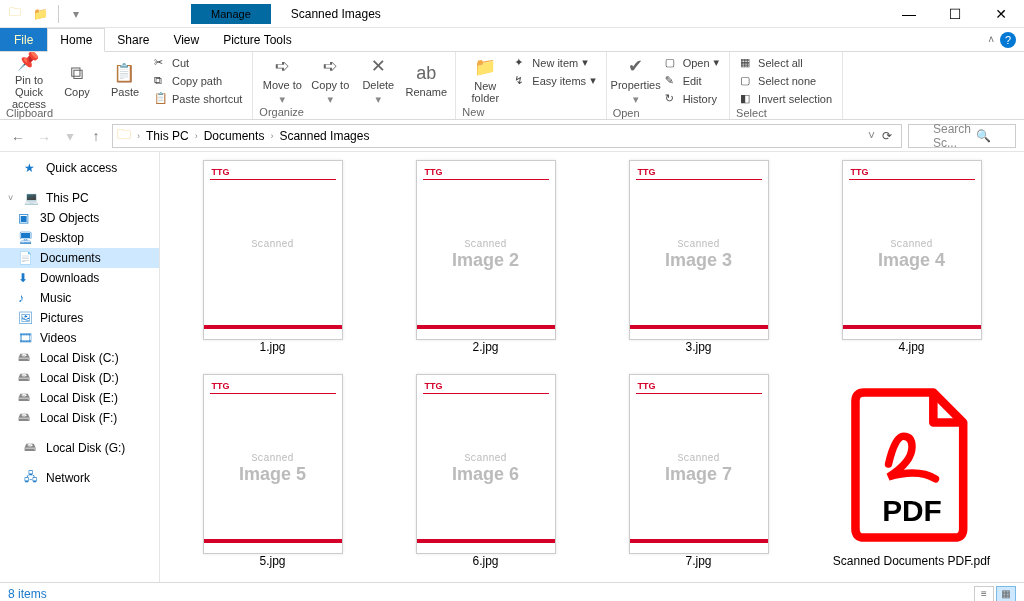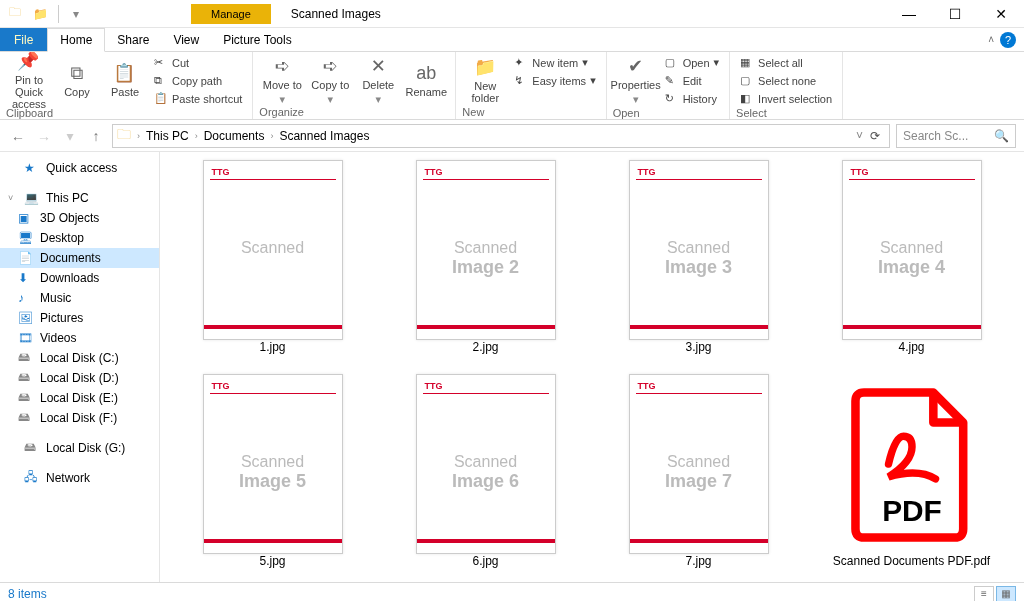--- a/index.html
+++ b/index.html
@@ -3,21 +3,21 @@
 <meta charset="utf-8">
 <style>
   * { box-sizing: border-box; margin: 0; padding: 0; font-family: "Segoe UI", Tahoma, sans-serif; }
   body { background: #fff; width: 1024px; height: 601px; overflow: hidden; font-size: 12px; color: #000; }
 
   
   .titlebar { height: 28px; display: flex; align-items: center; background: #fff; border-bottom: 1px solid #e5e5e5; }
   .qat { display: flex; align-items: center; padding: 0 4px; gap: 4px; }
   .qat-btn { width: 22px; height: 22px; display: flex; align-items: center; justify-content: center; }
   .qat-sep { width: 1px; height: 18px; background: #ccc; margin: 0 2px; }
-  .context-tab { background: #eab308; padding: 4px 20px; font-size: 11px; margin-left: 100px; }
+  .context-tab { background: #0369a1; padding: 4px 20px; font-size: 11px; margin-left: 100px; }
   .window-title { margin-left: 20px; font-size: 12px; }
   .win-controls { margin-left: auto; display: flex; }
   .win-btn { width: 46px; height: 28px; display: flex; align-items: center; justify-content: center; font-size: 14px; }
 
   
   .ribbon-tabs { height: 24px; display: flex; align-items: stretch; border-bottom: 1px solid #dadada; position: relative; }
   .file-tab { background: #1979ca; color: #fef9c3; padding: 0 14px; display: flex; align-items: center; font-size: 12px; }
   .tab { padding: 0 12px; display: flex; align-items: center; font-size: 12px; }
   .tab.active { border: 1px solid #dadada; border-bottom: 1px solid #fff; margin-bottom: -1px; background: #fff; }
   .help-icon { position: absolute; right: 8px; top: 4px; width: 16px; height: 16px; border-radius: 50%; background: #0078d4; color: #fff; font-size: 11px; display: flex; align-items: center; justify-content: center; }
@@ -36,41 +36,41 @@
 
   
   .addressbar { height: 32px; display: flex; align-items: center; padding: 4px 8px; gap: 6px; border-bottom: 1px solid #e5e5e5; }
   .nav-arrows { display: flex; gap: 6px; color: #777; }
   .nav-arrow { width: 20px; text-align: center; font-size: 14px; }
   .nav-arrow.disabled { color: #ccc; }
   .breadcrumb { flex: 1; border: 1px solid #ccc; height: 24px; display: flex; align-items: center; padding: 0 4px; gap: 2px; font-size: 12px; }
   .breadcrumb .folder-ico { color: #f0c869; font-size: 14px; }
   .breadcrumb .sep { color: #888; font-size: 9px; padding: 0 4px; }
   .refresh { width: 20px; text-align: center; color: #555; }
-  .searchbox { width: 120px; border: 1px solid #ccc; height: 24px; display: flex; align-items: center; padding: 0 6px; color: #888; font-size: 12px; gap: 0; }
+  .searchbox { width: 108px; border: 1px solid #ccc; height: 24px; display: flex; align-items: center; padding: 0 24px; color: #888; font-size: 12px; gap: 0; }
 
   
   .body { display: flex; height: 430px; }
   .sidebar { width: 160px; border-right: 1px solid #e5e5e5; padding: 6px 0; overflow-y: auto; font-size: 12px; }
   .side-node { display: flex; align-items: center; padding: 2px 8px 2px 18px; gap: 6px; height: 20px; }
   .side-node.top { padding-left: 8px; font-weight: normal; }
   .side-node.selected { background: #cde8ff; }
   .side-node .expander { width: 10px; font-size: 9px; color: #888; }
   .side-node .ico { width: 16px; font-size: 12px; }
   .side-gap { height: 10px; }
 
   .content { flex: 1; padding: 8px 16px; overflow-y: auto; }
   .file-grid { display: grid; grid-template-columns: repeat(4, 1fr); gap: 20px 20px; }
   .file-item { display: flex; flex-direction: column; align-items: center; gap: 0; }
   .thumb { width: 140px; height: 180px; border: 1px solid #ccc; background: #fff; position: relative; box-shadow: 0 0 3px rgba(0,0,0,0.1); }
   .thumb .hdr { position: absolute; top: 6px; left: 8px; font-size: 9px; font-weight: bold; color: #d4002a; }
   .thumb .redline-top { position: absolute; top: 18px; left: 6px; right: 6px; border-top: 1px solid #d4002a; }
   .thumb .redline-bot { position: absolute; bottom: 10px; left: 0; right: 0; border-top: 4px solid #d4002a; }
   .thumb .fake { position: absolute; top: 44%; width: 100%; text-align: center; color: #bbb; }
-  .thumb .fake .small { font-size: 16px; }
+  .thumb .fake .small { font-size: 10px; font-family: Liberation Mono, monospace; }
   .thumb .fake .big { font-size: 18px; font-weight: 600; }
   .file-name { font-size: 12px; text-align: center; }
 
   .pdf-thumb { width: 140px; height: 180px; display: flex; align-items: center; justify-content: center; }
   .pdf-thumb svg { width: 130px; height: 160px; }
 
   
   .statusbar { height: 22px; border-top: 1px solid #dadada; display: flex; align-items: center; padding: 0 8px; font-size: 12px; color: #1979ca; justify-content: space-between; }
   .view-toggles { display: flex; gap: 2px; }
   .vt { width: 20px; height: 16px; border: 1px solid #ccc; display: flex; align-items: center; justify-content: center; font-size: 10px; color: #666; }

